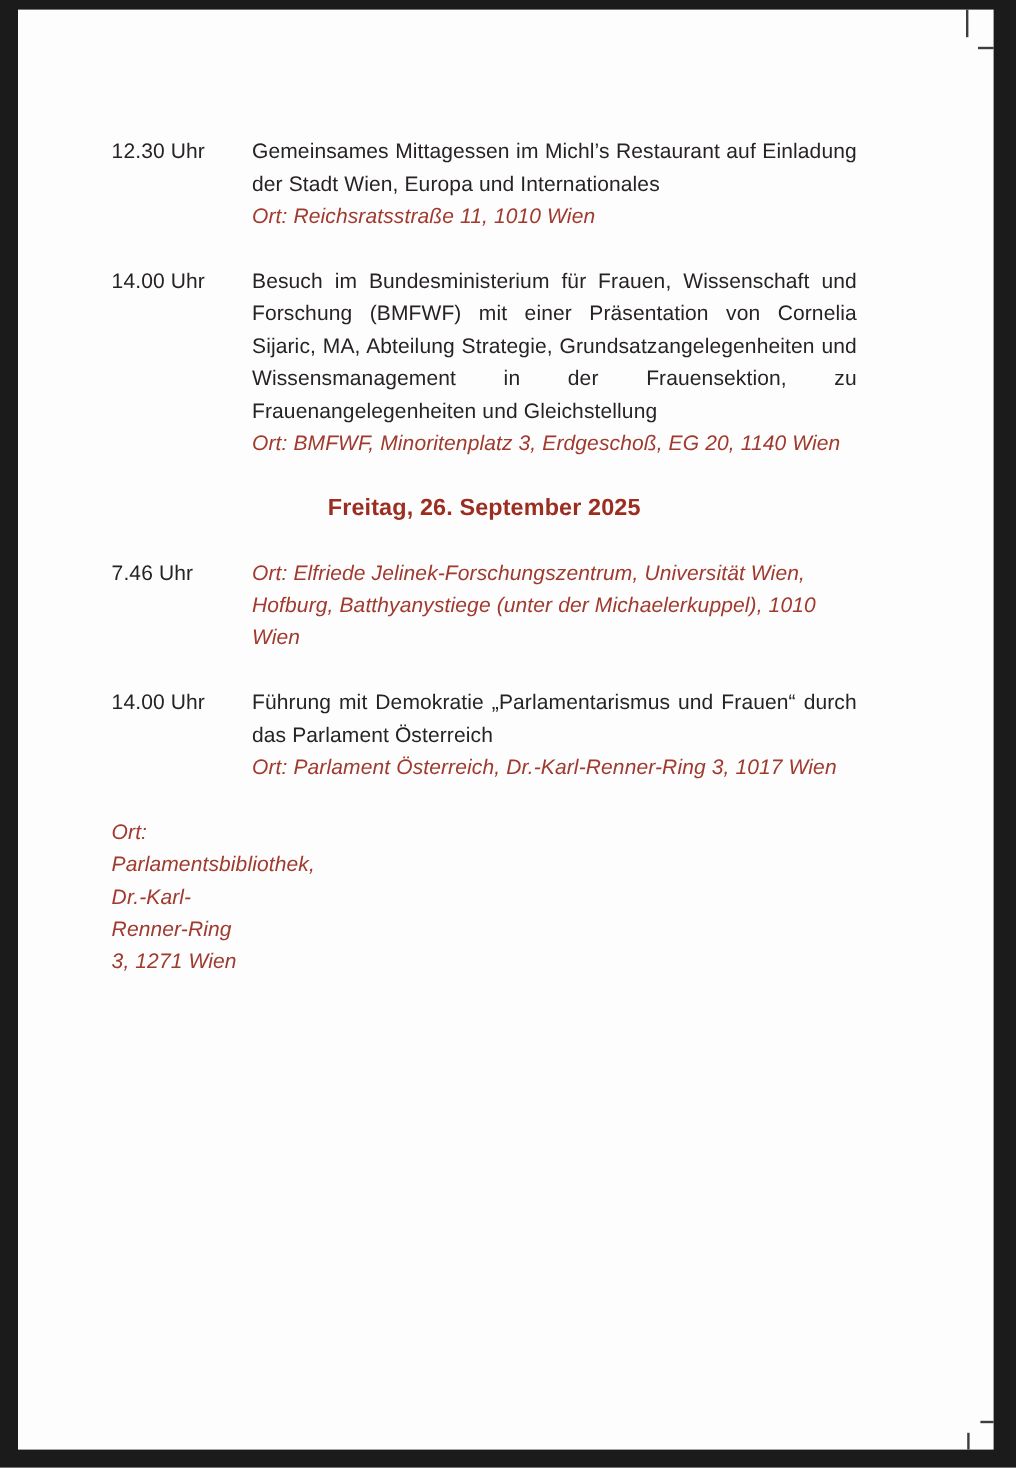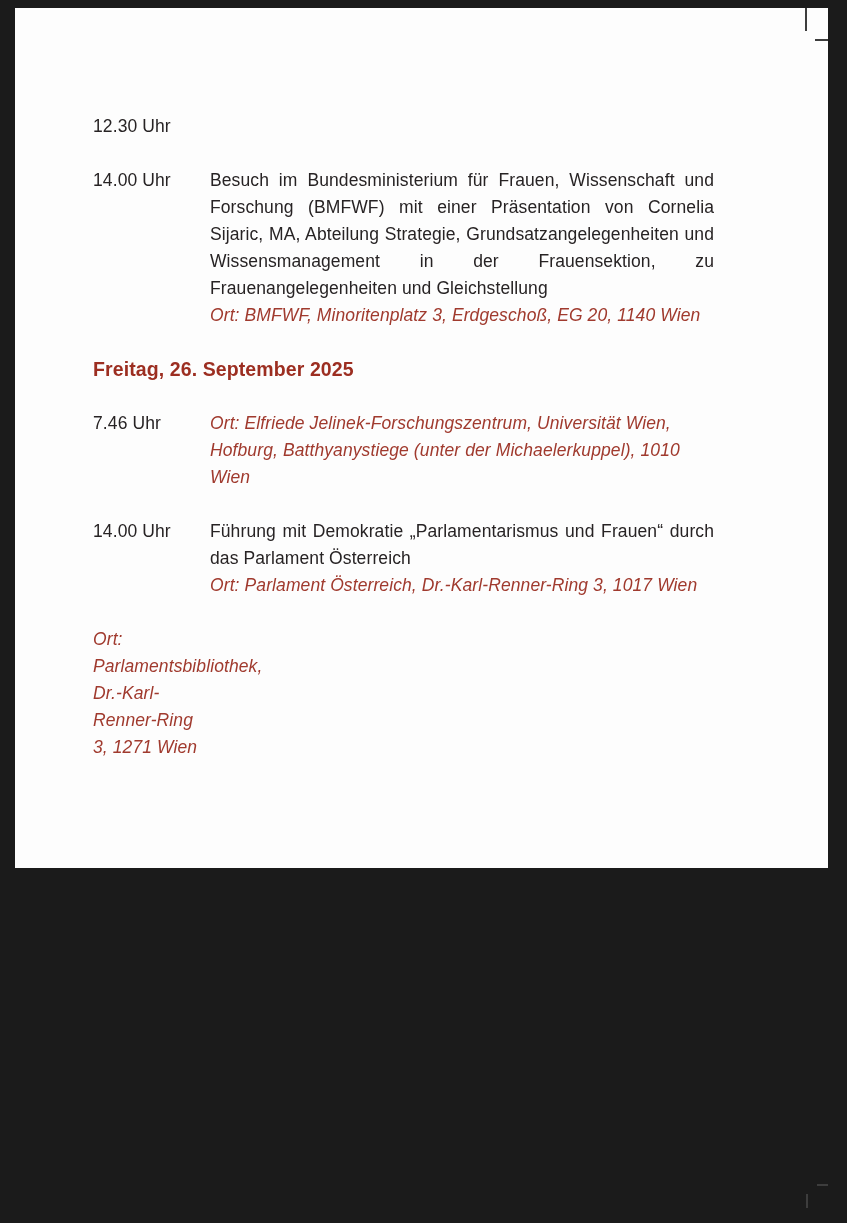--- a/index.html
+++ b/index.html
@@ -12,21 +12,21 @@
     position: relative;
     background: #1b1b1b;
     font-family: "Liberation Sans", "DejaVu Sans", sans-serif;
     overflow: hidden;
   }
   .page {
     position: absolute;
     left: 15px;
     top: 8px;
     width: 813px;
-    height: 860px;
+    height: 1200px;
     background: #fdfdfd;
   }
   .crop-mark {
     position: absolute;
     background: #3d3d3d;
   }
   .mark-tr-v { left: 790px; top: 0;      width: 2px;  height: 23px; }
   .mark-tr-h { left: 800px; top: 31px;   width: 13px; height: 2px;  }
   .mark-br-h { left: 802px; top: 1176px; width: 11px; height: 2px;  }
   .mark-br-v { left: 791px; top: 1186px; width: 2px;  height: 14px; }
@@ -55,36 +55,41 @@
   .event-loc {
     font-style: italic;
     color: #a03a2e;
   }
   .section-heading {
     font-size: 19.5px;
     font-weight: bold;
     line-height: 27px;
     color: #9c2e21;
     margin: 27px 0 27px 0;
+    text-align: center;
   }
 </style>
 </head>
 <body>
 
 <div class="page">
 
   <div class="crop-mark mark-tr-v"></div>
   <div class="crop-mark mark-tr-h"></div>
   <div class="crop-mark mark-br-h"></div>
   <div class="crop-mark mark-br-v"></div>
 
   <div class="content">
 
     <div class="event">
       <div class="event-time">12.30 Uhr</div>
+      <div>
+        <div class="event-desc">Gemeinsames Mittagessen im Michl’s Restaurant auf Einladung der Stadt Wien, Europa und Internationales</div>
+        <div class="event-loc">Ort: Reichsratsstraße 11, 1010 Wien</div>
+      </div>
     </div>
 
     <div class="event">
       <div class="event-time">14.00 Uhr</div>
       <div>
         <div class="event-desc">Besuch im Bundesministerium für Frauen, Wissenschaft und Forschung (BMFWF) mit einer Präsentation von Cornelia Sijaric, MA, Abteilung Strategie, Grundsatzangelegenheiten und Wissensmanagement in der Frauensektion, zu Frauenangelegenheiten und Gleichstellung</div>
         <div class="event-loc">Ort: BMFWF, Minoritenplatz 3, Erdgeschoß, EG 20, 1140 Wien</div>
       </div>
     </div>
 

